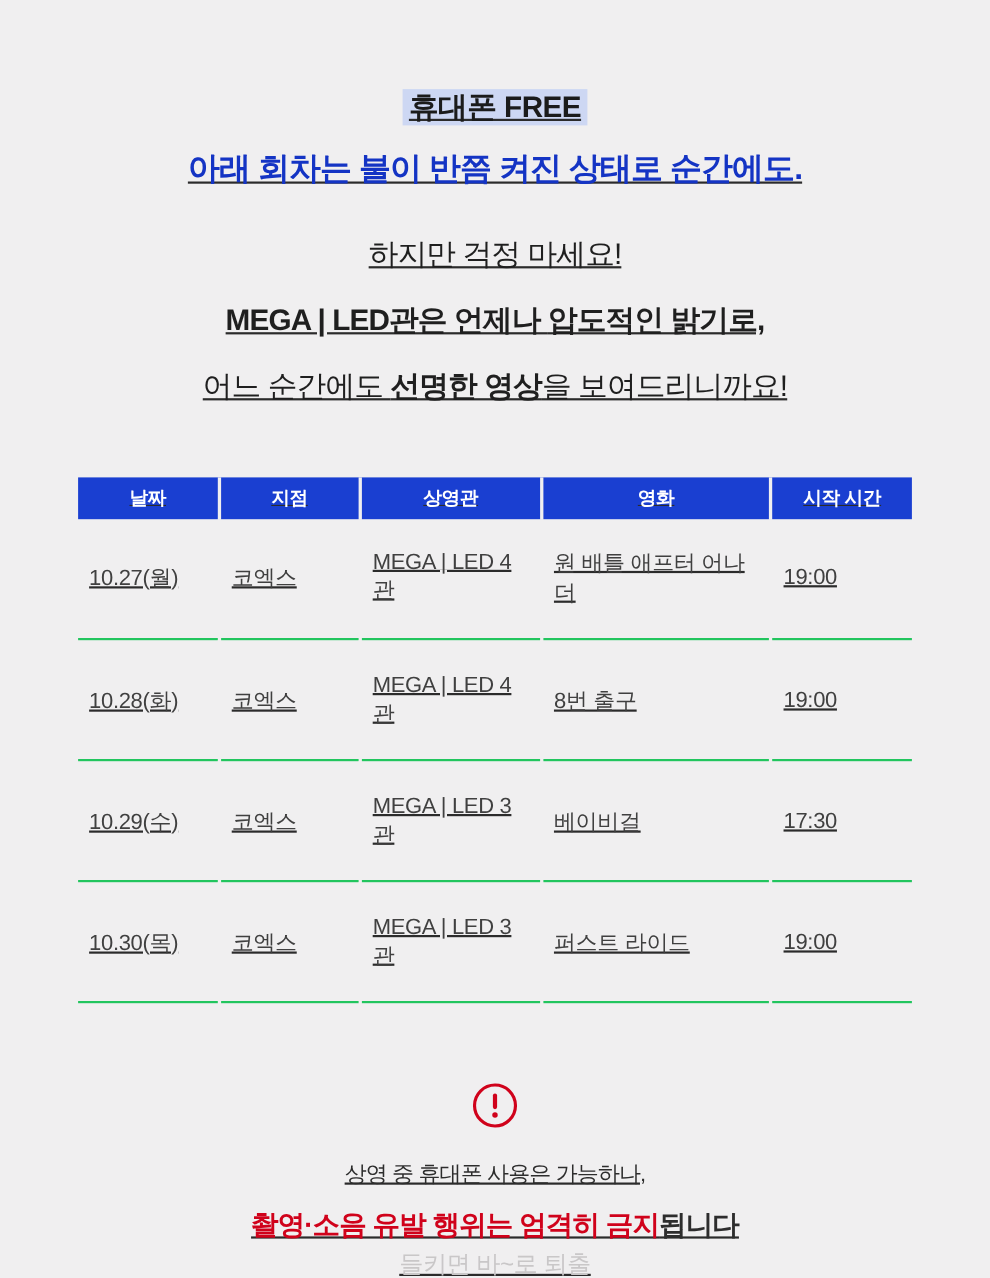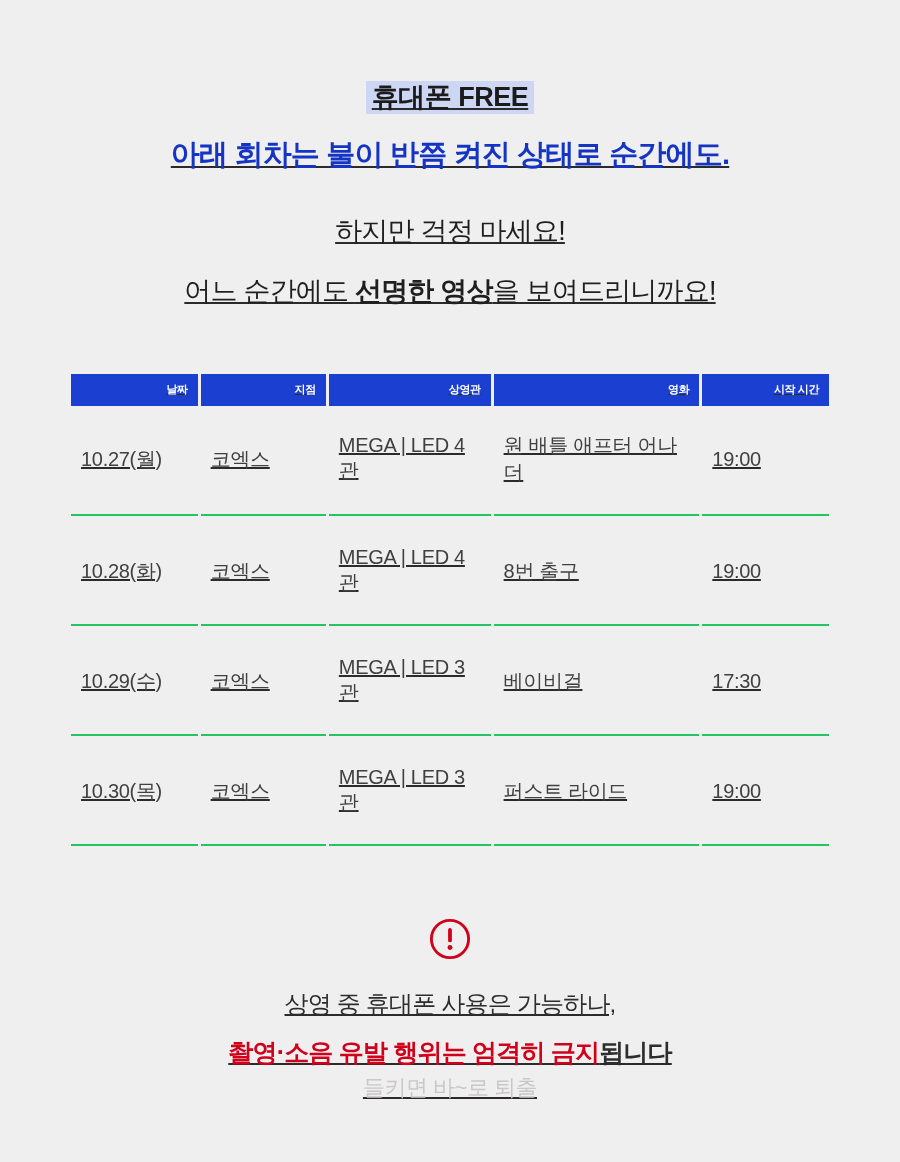--- a/index.html
+++ b/index.html
@@ -81,24 +81,24 @@
     padding: 0 27px;
   }
   table.schedule {
     width: 100%;
     border-collapse: collapse;
     table-layout: fixed;
   }
   table.schedule th {
     background: #1a3fd1;
     color: #ffffff;
-    font-size: 11px;
+    font-size: 17px;
     font-weight: 700;
     letter-spacing: -0.4px;
-    text-align: right;
+    text-align: center;
     padding: 7px 10px 8px 10px;
     border-right: 3px solid #f0eff0;
     height: 17px;
     vertical-align: middle;
   }
   table.schedule th:last-child {
     border-right: none;
   }
   table.schedule td {
     font-size: 20px;
@@ -128,21 +128,21 @@
     margin-top: 72px;
     padding-bottom: 60px;
   }
   .warn-icon {
     width: 42px;
     height: 42px;
     margin: 0 auto 28px auto;
     display: block;
   }
   .nt-1 {
-    font-size: 24px;
+    font-size: 20px;
     letter-spacing: -0.8px;
     color: #2d2d2d;
     font-weight: 400;
   }
   .nt-2 {
     font-size: 25px;
     letter-spacing: -0.8px;
     margin-top: 16px;
     font-weight: 800;
     color: #2d2d2d;
@@ -162,20 +162,23 @@
 <body>
 
 <div class="page">
 
   <div class="headline">
     <div class="hl-line hl-1">
       <span class="hl-mark">휴대폰 FREE</span>
     </div>
     <div class="hl-line hl-2">아래 회차는 불이 반쯤 켜진 상태로 순간에도.</div>
     <div class="hl-line hl-3">하지만 걱정 마세요!</div>
+    <div class="hl-line hl-4">
+      <span class="b">MEGA | LED관은 언제나 </span><span class="b">압도적인 밝기로,</span>
+    </div>
     <div class="hl-line hl-5">
       <span>어느 순간에도 </span><span class="b">선명한 영상</span><span>을 보여드리니까요!</span>
     </div>
   </div>
 
   <div class="schedule-wrap">
     <table class="schedule">
       <colgroup>
         <col class="c-date">
           <col class="c-site">

